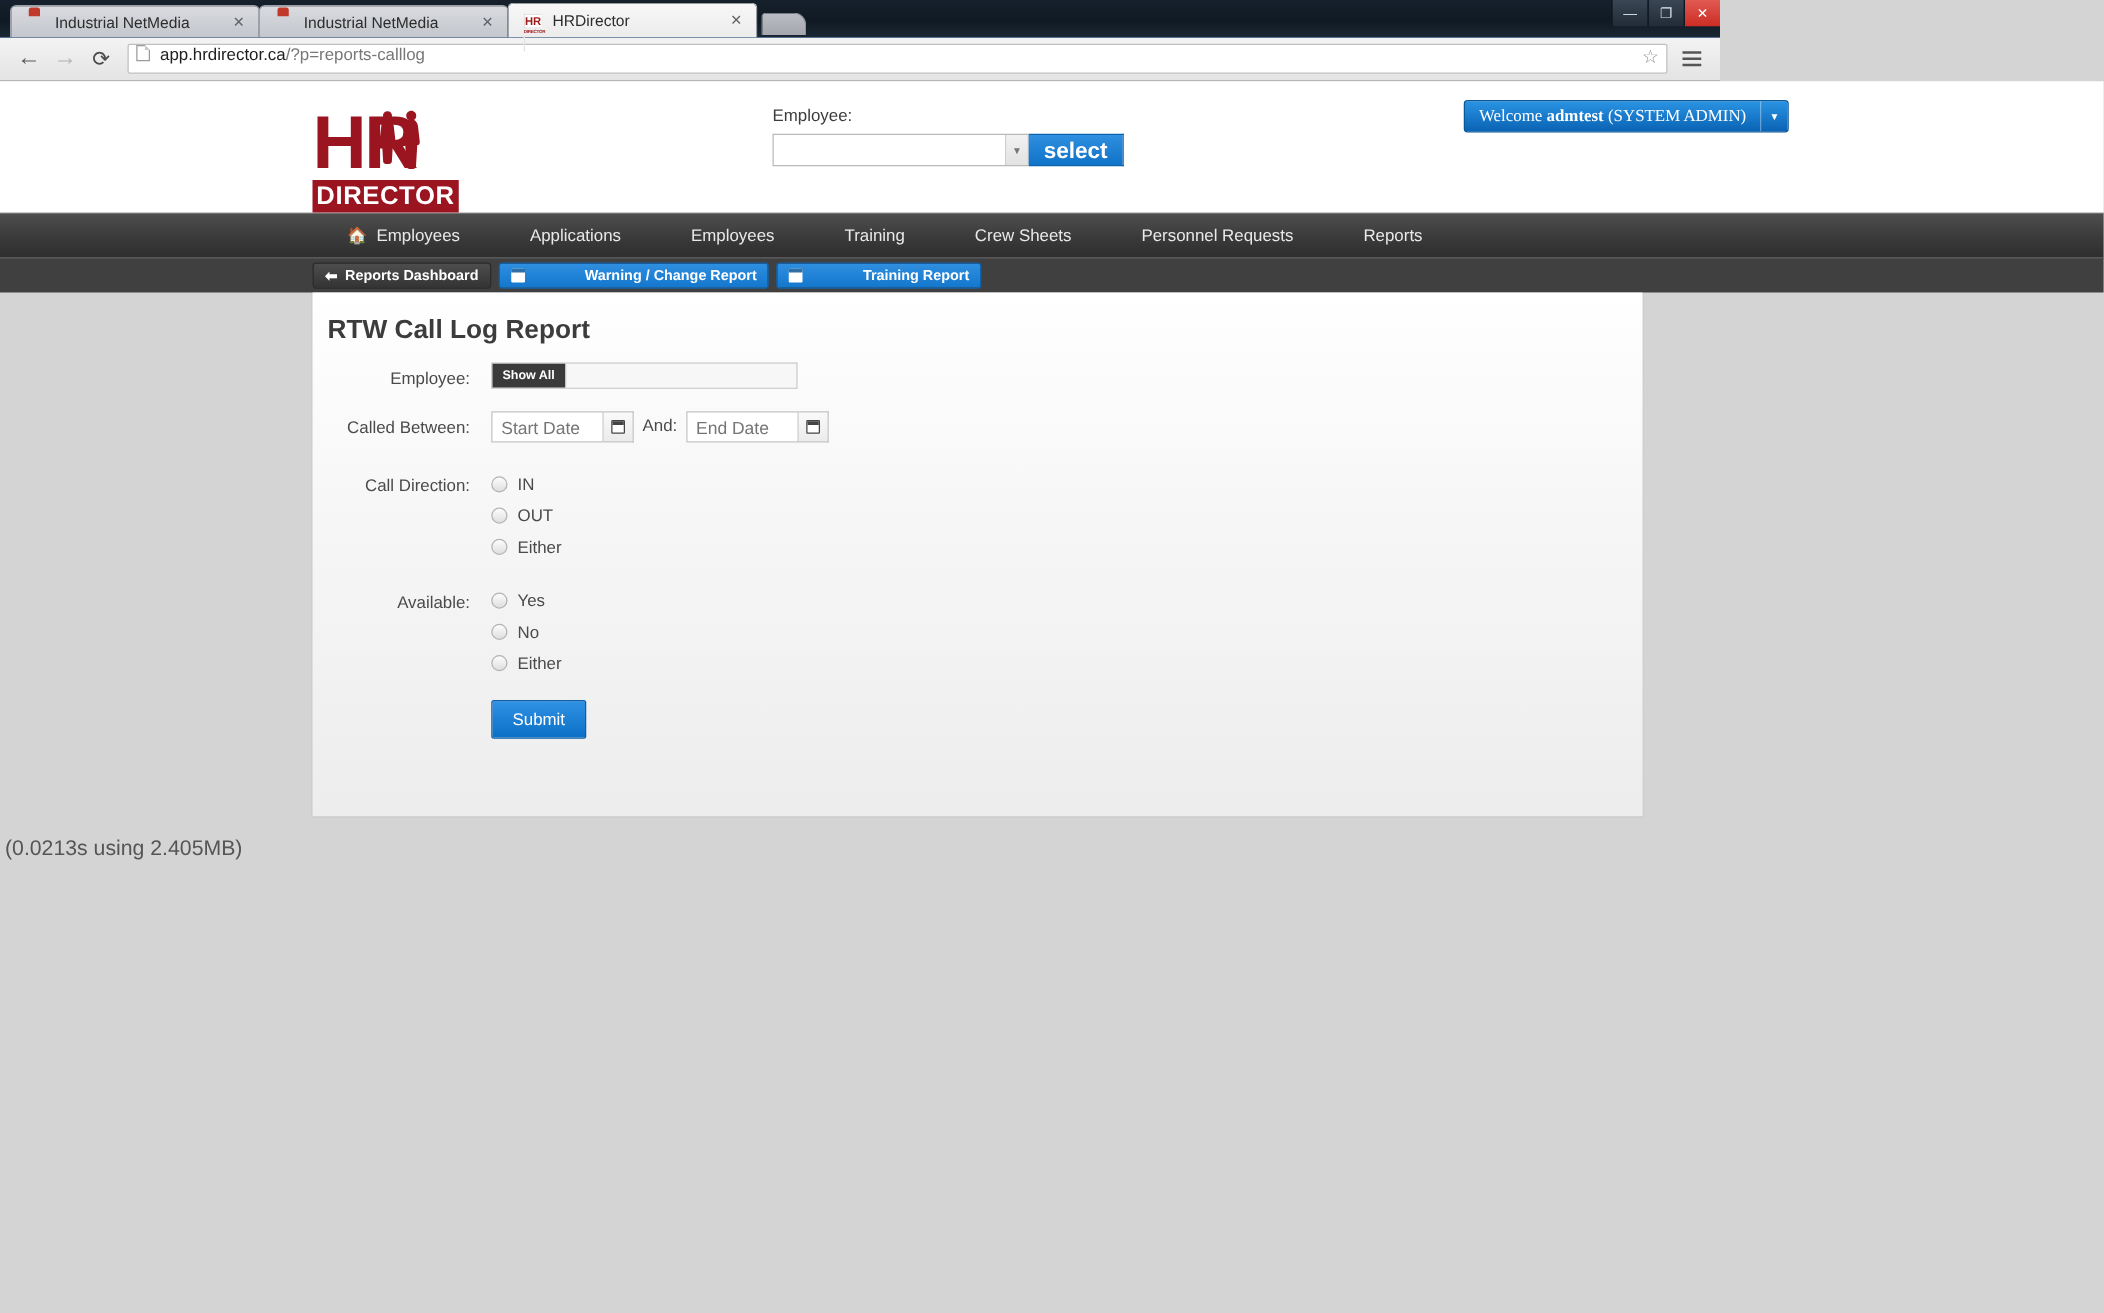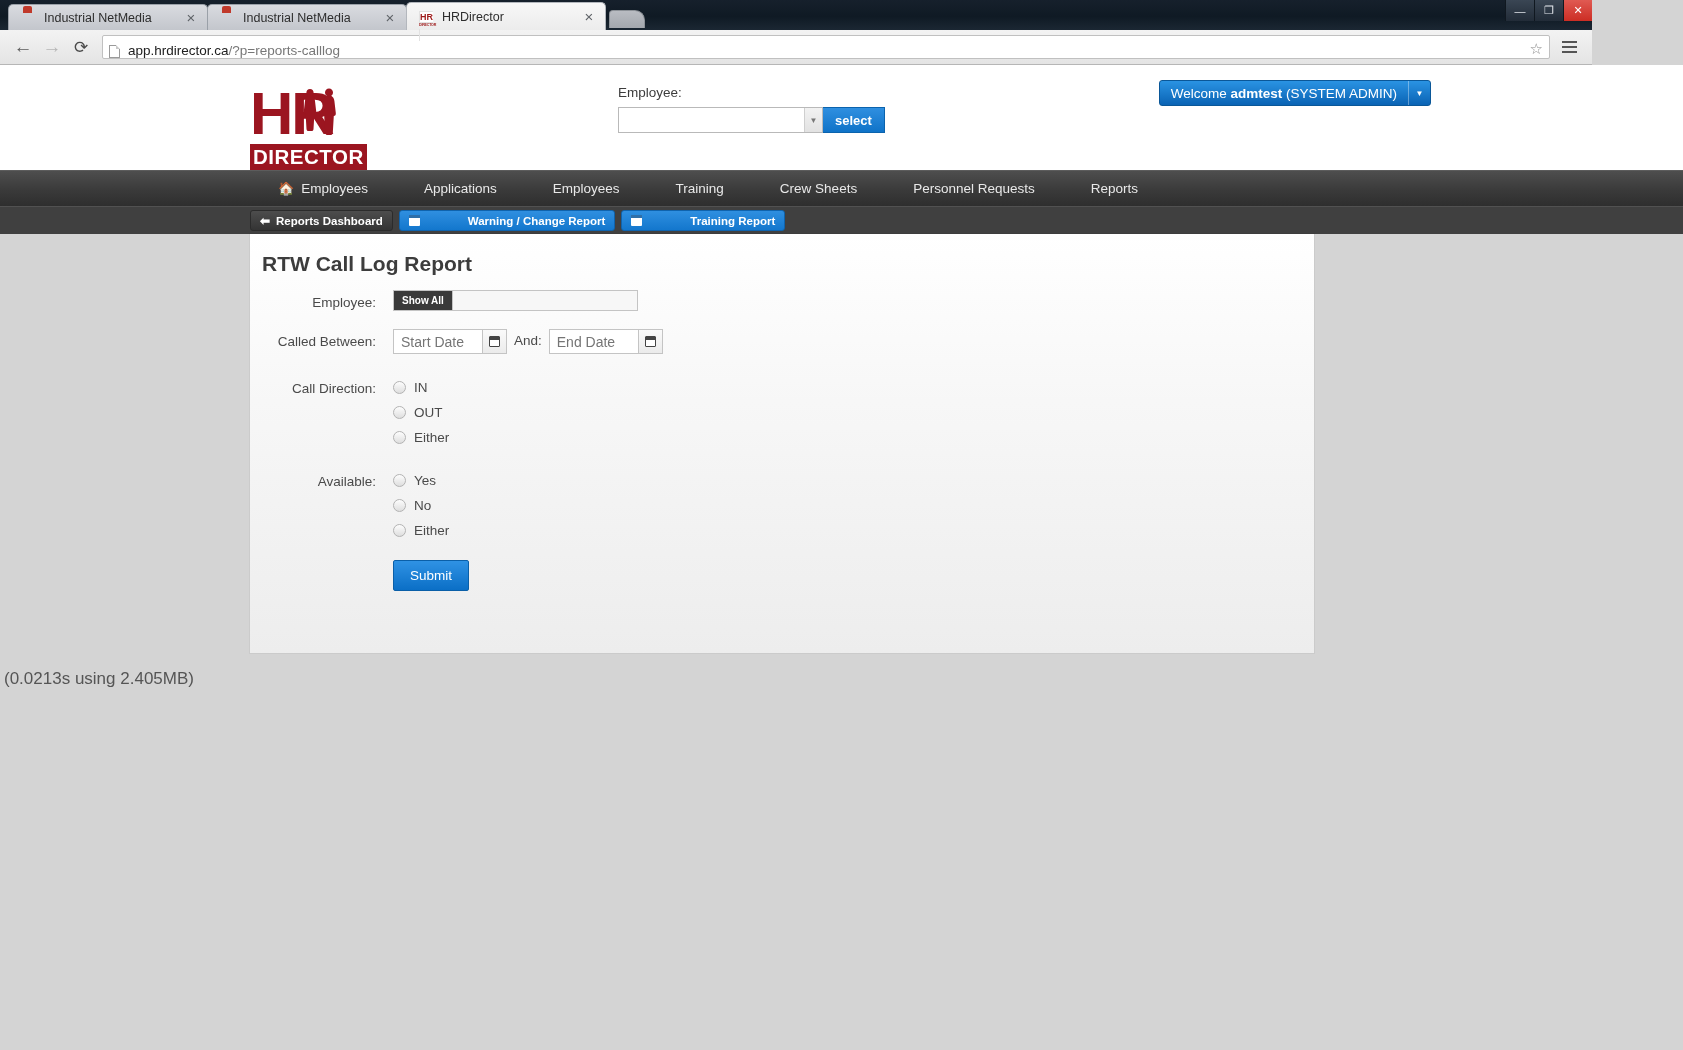--- a/index.html
+++ b/index.html
@@ -4,21 +4,21 @@
 <style>
   * { box-sizing: border-box; margin: 0; padding: 0; }
   html, body {
     width: 1683px; height: 1050px;
     font-family: "Liberation Sans", sans-serif;
     background: #d4d4d4;
     overflow: hidden;
   }
 
   
-  .browser-chrome { width: 1592px; background: #3b82f6; position: relative; }
+  .browser-chrome { width: 1376px; background: #3b82f6; position: relative; }
 
   .titlebar {
     height: 30px;
     background: linear-gradient(180deg,#16202c 0%, #0f1a24 55%, #1b2733 100%);
     position: relative;
     display: flex; align-items: flex-end;
     padding-left: 8px;
   }
   .tabstrip { display: flex; align-items: flex-end; height: 30px; }
   .tab {
@@ -95,21 +95,21 @@
   .navbtn {
     width: 26px; height: 26px; display: flex;
     align-items: center; justify-content: center;
     font-size: 19px; color: #5a5a5a; margin-right: 3px;
   }
   .navbtn.fwd { color: #b5b5b5; }
   .navbtn.reload { font-size: 17px; color:#4a4a4a; margin-right: 8px;}
   .omnibox {
     flex: 1; height: 24px;
     background: #fff; border: 1px solid #c0c0c0; border-radius: 2px;
-    display: flex; align-items: flex-end; padding: 0 6px;
+    display: flex; align-items: flex-start; padding: 0 6px;
     font-size: 13.5px;
   }
   .page-icon {
     width: 11px; height: 13px; border: 1px solid #9a9a9a; background: #fff;
     margin-right: 8px; position: relative; flex:0 0 11px;
   }
   .page-icon::after {
     content:''; position:absolute; right:-1px; top:-1px;
     border-left: 4px solid #c9c9c9; border-top: 4px solid #fff;
   }
@@ -157,36 +157,36 @@
   }
   .emp-select .caret-box {
     margin-left: auto; width: 18px; height: 24px;
     background: linear-gradient(180deg,#f2f2f2,#e2e2e2);
     border-left: 1px solid #cfcfcf;
     display:flex; align-items:center; justify-content:center;
     font-size: 8px; color:#777;
   }
   .select-btn {
     background: linear-gradient(180deg,#2f8fe0 0%, #0f73c8 100%);
-    color:#fff; font-weight:bold; font-size: 13px;
+    color:#fff; font-weight:bold; font-size: 18px;
     padding: 0 12px; display:flex; align-items:center;
     border: 1px solid #0b63ad; border-left:none;
     cursor: pointer;
   }
 
   .welcome {
     position: absolute; right: 252px; top: 15px;
     background: linear-gradient(180deg,#2a93e3 0%, #0a63b4 100%);
     border: 1px solid #0a5798;
     border-radius: 3px;
     display: flex; align-items: center; height: 26px;
     color: #fff; font-size: 13.5px;
     cursor: pointer;
   }
-  .welcome .wtext { padding: 0 11px; white-space: nowrap; }
+  .welcome .wtext { padding: 0 11px; white-space: nowrap; font-family: Liberation Serif, serif; }
   .welcome .wtext b { font-weight: bold; }
   .welcome .wcaret {
     border-left: 1px solid rgba(255,255,255,.35);
     width: 22px; height: 100%;
     display:flex; align-items:center; justify-content:center;
     font-size: 8px;
   }
 
   .mainnav {
     height: 36px;

